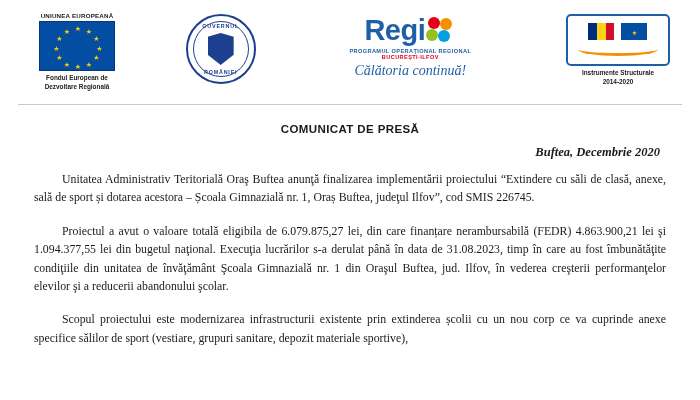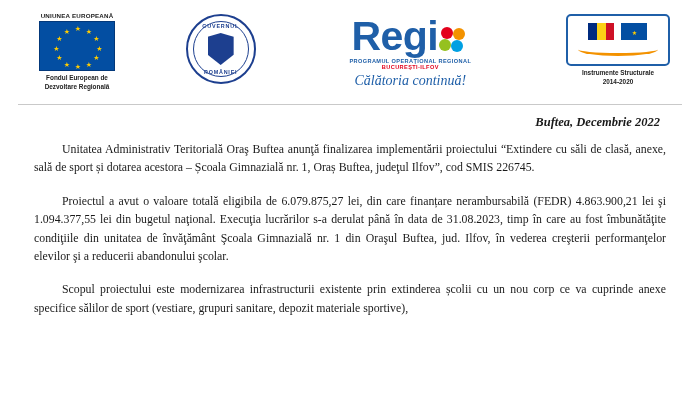--- a/index.html
+++ b/index.html
@@ -117,21 +117,21 @@
   }
 
   
   .regio-block {
     width: 210px;
     text-align: center;
     padding-top: 4px;
   }
   .regio-word {
     font-family: "Liberation Sans", sans-serif;
-    font-size: 41px;
+    font-size: 29px;
     font-weight: 700;
     color: #1f5fa8;
     letter-spacing: -0.5px;
     line-height: 1;
     display: inline-block;
     position: relative;
   }
   .regio-dots {
     display: inline-block;
     position: relative;
@@ -335,18 +335,19 @@
         <div class="is-curve"></div>
       </div>
       <div class="is-caption" style="white-space: pre-line;">Instrumente Structurale
 2014-2020</div>
     </div>
   </div>
 
   <div class="rule"></div>
 
   <div class="content">
-    <div class="place-date">Buftea, Decembrie 2022</div>
+    <div class="press-title">COMUNICAT DE PRESĂ</div>
+    <div class="place-date">Buftea, Decembrie 2020</div>
     <div class="para">Unitatea Administrativ Teritorială Oraş Buftea anunţă finalizarea implementării proiectului “Extindere cu săli de clasă, anexe, sală de sport și dotarea acestora – Școala Gimnazială nr. 1, Oraș Buftea, judeţul Ilfov”, cod SMIS 226745.</div>
     <div class="para tight">Proiectul a avut o valoare totală eligibila de 6.079.875,27 lei, din care finanțare nerambursabilă (FEDR) 4.863.900,21 lei şi 1.094.377,55 lei din bugetul naţional. Execuţia lucrărilor s-a derulat până în data de 31.08.2023, timp în care au fost îmbunătăţite condiţiile din unitatea de învăţământ Şcoala Gimnazială nr. 1 din Oraşul Buftea, jud. Ilfov, în vederea creşterii performanţelor elevilor şi a reducerii abandonului şcolar.</div>
     <div class="para tight">Scopul proiectului este modernizarea infrastructurii existente prin extinderea școlii cu un nou corp ce va cuprinde anexe specifice sălilor de sport (vestiare, grupuri sanitare, depozit materiale sportive),</div>
   </div>
 </div>
 
 </body></html>

